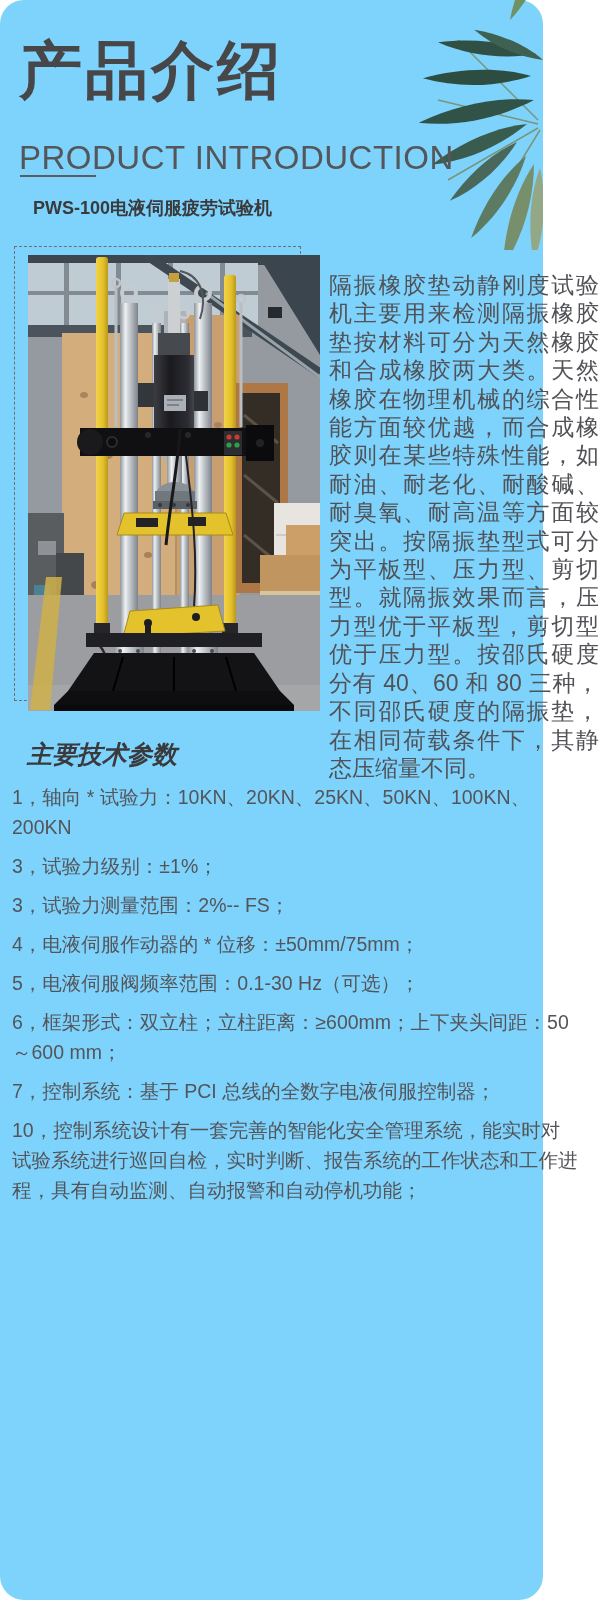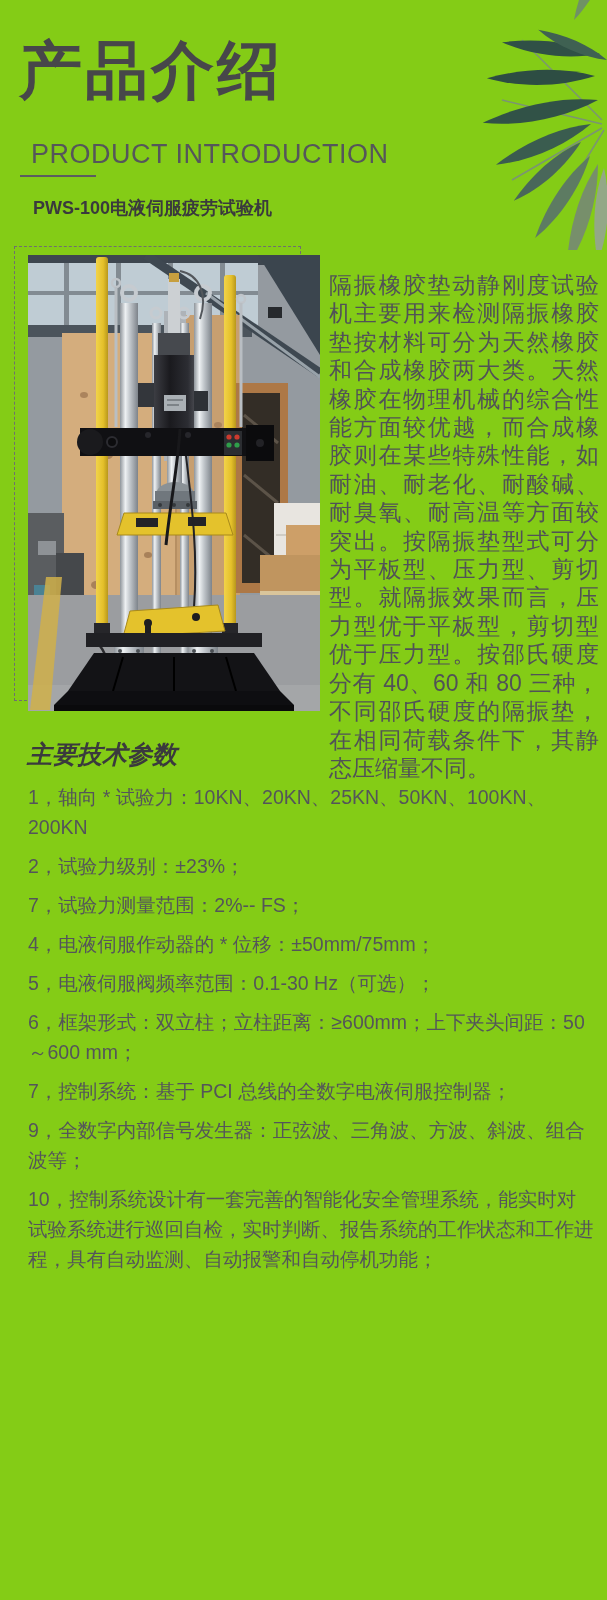--- a/index.html
+++ b/index.html
@@ -2,33 +2,33 @@
 <html><head>
 <meta charset="utf-8">
 <style>
   * { margin: 0; padding: 0; box-sizing: border-box; }
   html, body { background: #ffffff; }
   body {
     width: 607px; height: 1600px;
     font-family: "Liberation Sans", "DejaVu Sans", sans-serif;
     overflow: hidden; position: relative;
   }
-  .page { position: relative; width: 607px; height: 1600px; background: #84cc16; }
+  .page { position: relative; width: 543px; height: 1600px; background: #7dd3fc; border-radius: 24px; }
 
   .leaf-wrap { position: absolute; top: 0; right: 0; width: 205px; height: 250px; pointer-events: none; }
 
   .title-cn {
     position: absolute; left: 19px; top: 36px;
     font-size: 63px; font-weight: 900; color: #47474a;
     letter-spacing: 3px; line-height: 1.1; white-space: nowrap;
   }
   .title-en {
     position: absolute; left: 19px; top: 139px;
-    font-size: 27px; font-weight: 400; color: #55565a;
-    letter-spacing: 0.5px; white-space: nowrap; margin-left: 12px;
+    font-size: 33px; font-weight: 400; color: #55565a;
+    letter-spacing: 0.5px; white-space: nowrap;
   }
   .title-underline {
     position: absolute; left: 20px; top: 175px;
     width: 76px; height: 2px; background: #5b5c60;
   }
   .product-name {
     position: absolute; left: 33px; top: 196px;
     font-size: 18px; font-weight: 700; color: #3a3a3d;
     white-space: nowrap;
   }
@@ -48,21 +48,21 @@
     width: 270px;
     font-size: 23px; line-height: 28.4px; color: #515257;
     text-align: justify;
   }
 
   .specs-heading {
     position: absolute; left: 27px; top: 738px;
     font-size: 25px; font-weight: 700; color: #3a3a3d; font-style: italic;
   }
   .specs-list {
-    position: absolute; left: 28px; top: 782px;
+    position: absolute; left: 12px; top: 782px;
     width: 566px;
   }
   .spec-item {
     font-size: 19.5px; line-height: 30px; color: #54555a;
     margin-bottom: 9px; text-align: left;
   }
 </style>
 </head>
 <body>
 
@@ -251,23 +251,22 @@
     <path d="M198,402 L208,436" stroke="#000" stroke-width="2"></path>
     <polygon points="26,450 40,436 252,436 266,450" fill="#0e0e11"></polygon>
     <rect x="26" y="450" width="240" height="6" fill="#0a0a0c"></rect>
   </svg>
 
   <p class="desc">隔振橡胶垫动静刚度试验机主要用来检测隔振橡胶垫按材料可分为天然橡胶和合成橡胶两大类。天然橡胶在物理机械的综合性能方面较优越，而合成橡胶则在某些特殊性能，如耐油、耐老化、耐酸碱、耐臭氧、耐高温等方面较突出。按隔振垫型式可分为平板型、压力型、剪切型。就隔振效果而言，压力型优于平板型，剪切型优于压力型。按邵氏硬度分有 40、60 和 80 三种，不同邵氏硬度的隔振垫，在相同荷载条件下，其静态压缩量不同。</p>
 
   <h3 class="specs-heading">主要技术参数</h3>
   <div class="specs-list">
       <p class="spec-item">1，轴向 * 试验力：10KN、20KN、25KN、50KN、100KN、200KN</p>
-      <p class="spec-item">2，试验力级别：±23%；</p>
-      <p class="spec-item">7，试验力测量范围：2%-- FS；</p>
+      <p class="spec-item">3，试验力级别：±1%；</p>
+      <p class="spec-item">3，试验力测量范围：2%-- FS；</p>
       <p class="spec-item">4，电液伺服作动器的 * 位移：±50mm/75mm；</p>
       <p class="spec-item">5，电液伺服阀频率范围：0.1-30 Hz（可选）；</p>
       <p class="spec-item">6，框架形式：双立柱；立柱距离：≥600mm；上下夹头间距：50～600 mm；</p>
       <p class="spec-item">7，控制系统：基于 PCI 总线的全数字电液伺服控制器；</p>
-      <p class="spec-item">9，全数字内部信号发生器：正弦波、三角波、方波、斜波、组合波等；</p>
       <p class="spec-item">10，控制系统设计有一套完善的智能化安全管理系统，能实时对试验系统进行巡回自检，实时判断、报告系统的工作状态和工作进程，具有自动监测、自动报警和自动停机功能；</p>
     </div>
 
 </div>
 
 </body></html>

